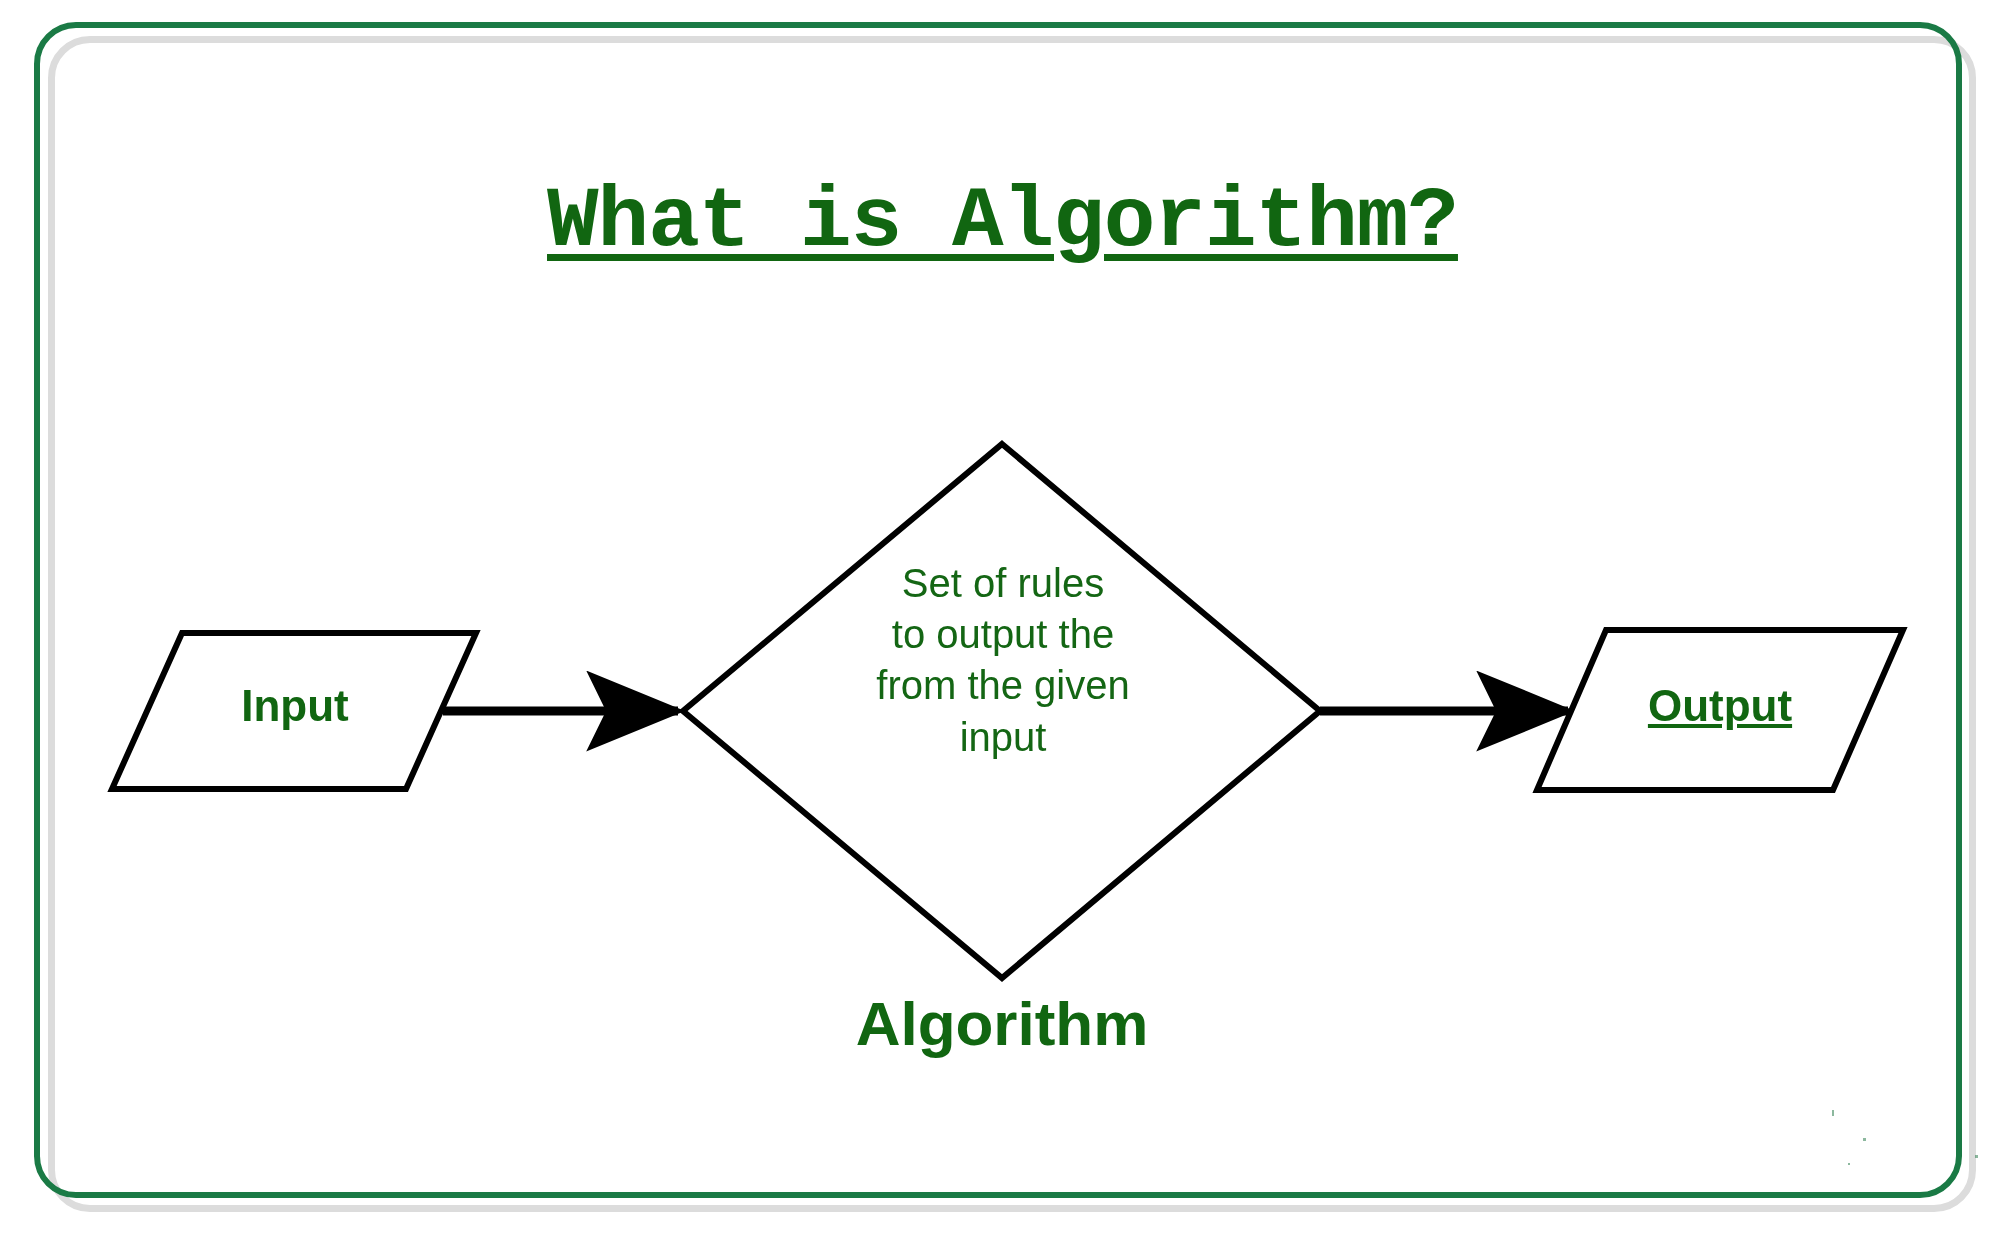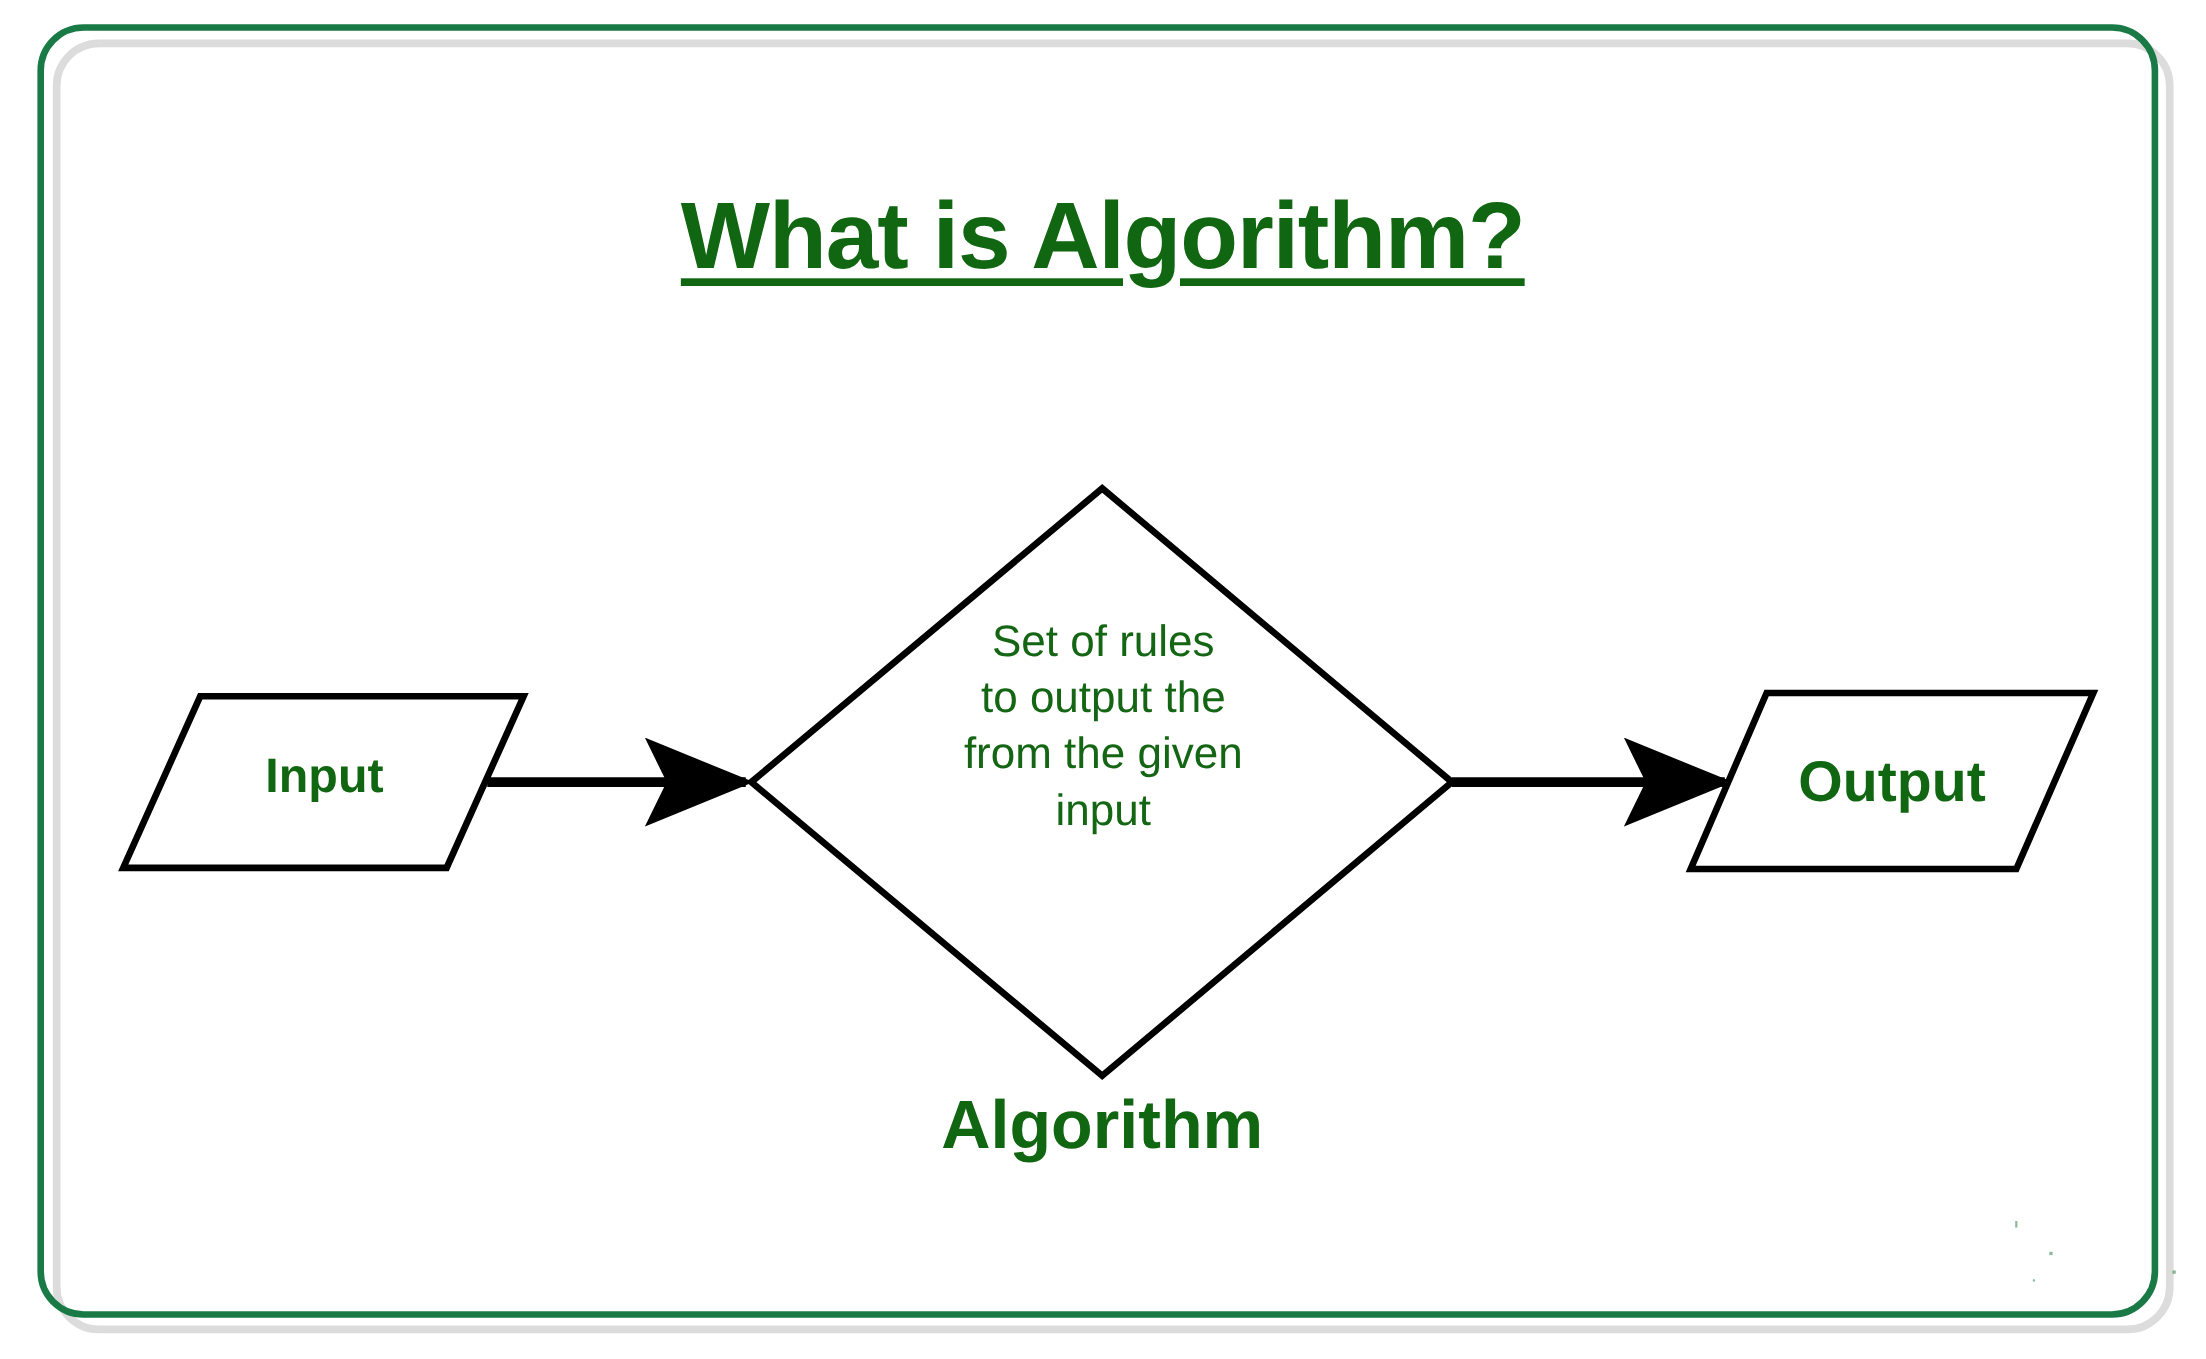--- a/index.html
+++ b/index.html
@@ -55,20 +55,21 @@
     line-height: 1.05;
     font-weight: bold;
     color: #116611;
     letter-spacing: -1px;
     z-index: 5;
   }
   .title u {
     text-decoration: underline;
     text-decoration-thickness: 7px;
     text-underline-offset: 9px;
+    font-family: Liberation Mono, monospace;
   }
 
   
   #flow {
     position: absolute;
     left: 0;
     top: 0;
     width: 2005px;
     height: 1235px;
     z-index: 2;
@@ -86,21 +87,22 @@
   #input-label {
     left: 140px;
     top: 681px;
     width: 310px;
     font-size: 44px;
   }
   #output-label {
     left: 1565px;
     top: 681px;
     width: 310px;
-    font-size: 52px;
+    font-size: 44px;
+    text-decoration: underline;
   }
   #algorithm-label {
     left: 742px;
     top: 988px;
     width: 520px;
     font-size: 62px;
   }
 
   #diamond-text {
     position: absolute;

